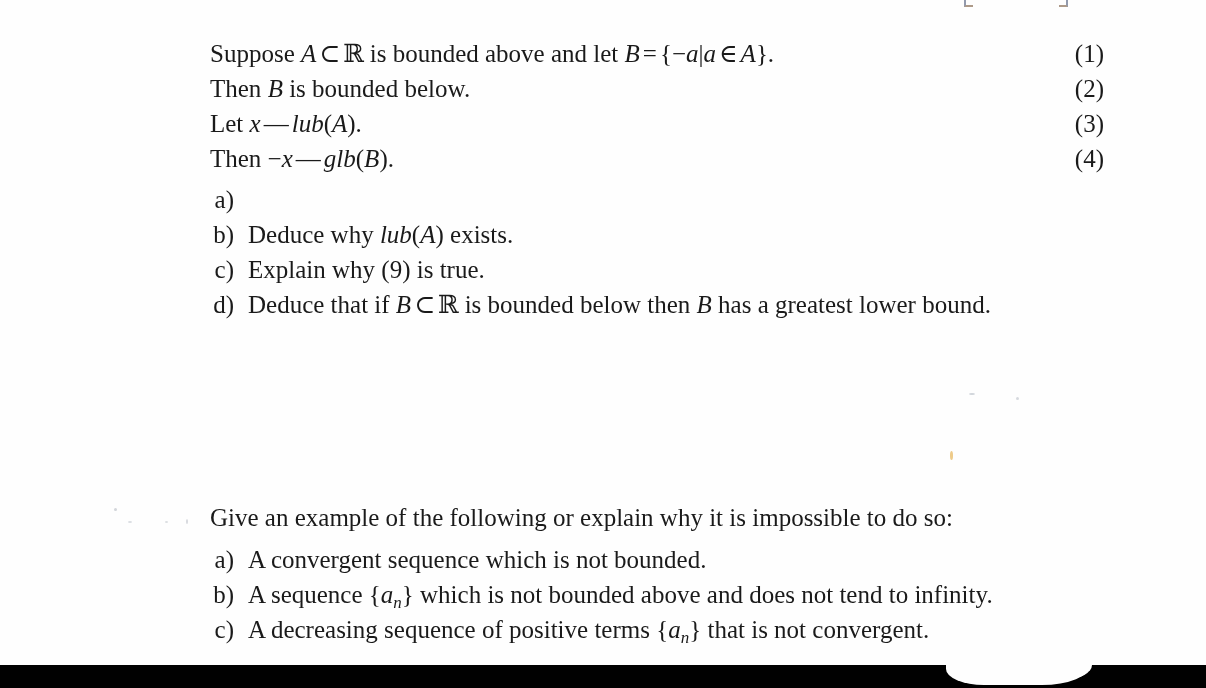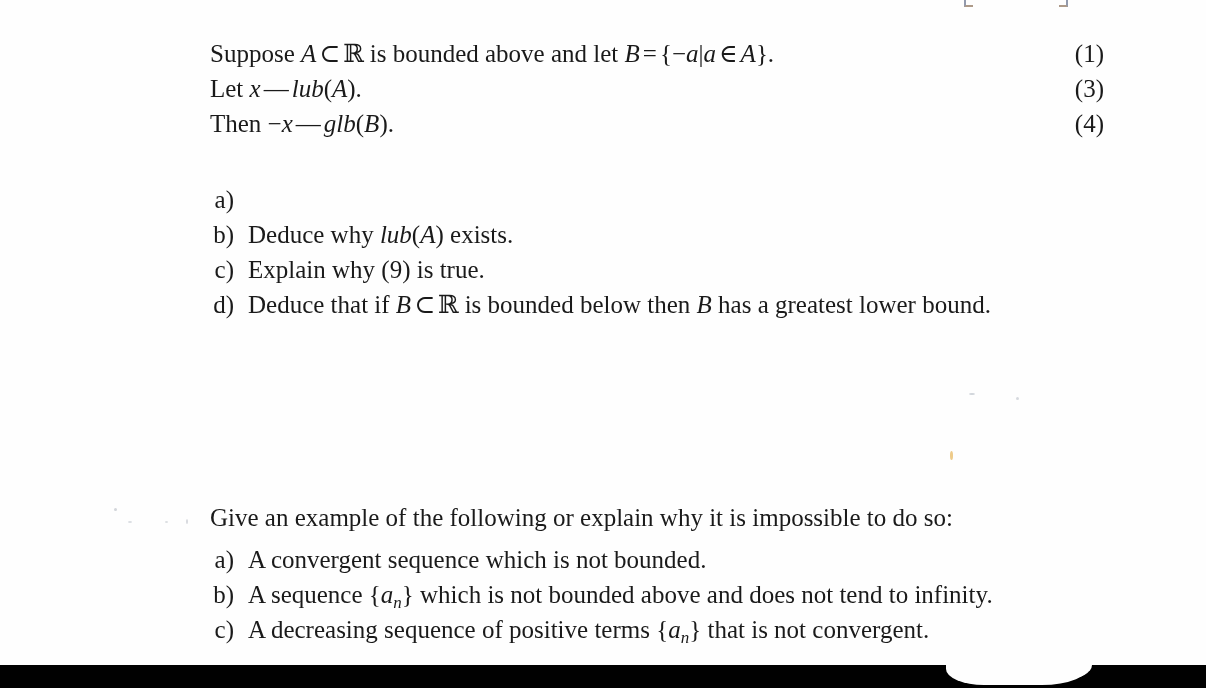--- a/index.html
+++ b/index.html
@@ -156,20 +156,24 @@
   <div class="speck" style="left:128px; top:521px; width:4px; height:2px; background:#a8aeb8; opacity:.4;"></div>
   <div class="speck" style="left:165px; top:521px; width:3px; height:2px; background:#a8aeb8; opacity:.4;"></div>
   <div class="speck" style="left:186px; top:519px; width:2px; height:5px; background:#a8aeb8; opacity:.45;"></div>
 
   <div class="block" style="top:36px;">
     <div class="stmt-line">
       <span><span class="mup">Suppose </span><span class="mi">A</span><span class="op">⊂</span><span class="bb">ℝ</span><span class="mup"> is bounded above and let </span><span class="mi">B</span><span class="op">=</span><span class="mup">{−</span><span class="mi">a</span><span class="mup">|</span><span class="mi">a</span><span class="op">∈</span><span class="mi">A</span><span class="mup">}.</span></span>
       <span class="eqno">(1)</span>
     </div>
 
+    <div class="stmt-line">
+      <span><span class="mup">Then </span><span class="mi">B</span><span class="mup"> is bounded below.</span></span>
+      <span class="eqno">(2)</span>
+    </div>
 
     <div class="stmt-line">
       <span><span class="mup">Let </span><span class="mi">x</span><span class="op">—</span><span class="mi">lub</span><span class="mup">(</span><span class="mi">A</span><span class="mup">).</span></span>
       <span class="eqno">(3)</span>
     </div>
 
     <div class="stmt-line">
       <span><span class="mup">Then −</span><span class="mi">x</span><span class="op">—</span><span class="mi">glb</span><span class="mup">(</span><span class="mi">B</span><span class="mup">).</span></span>
       <span class="eqno">(4)</span>
     </div>

